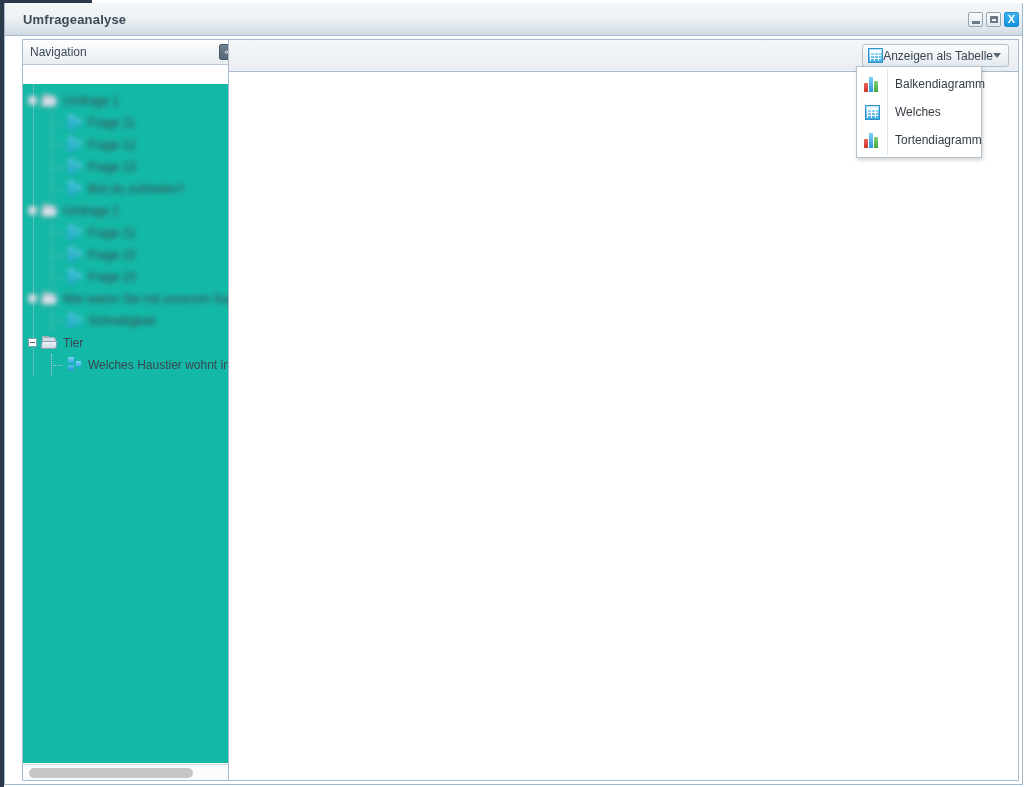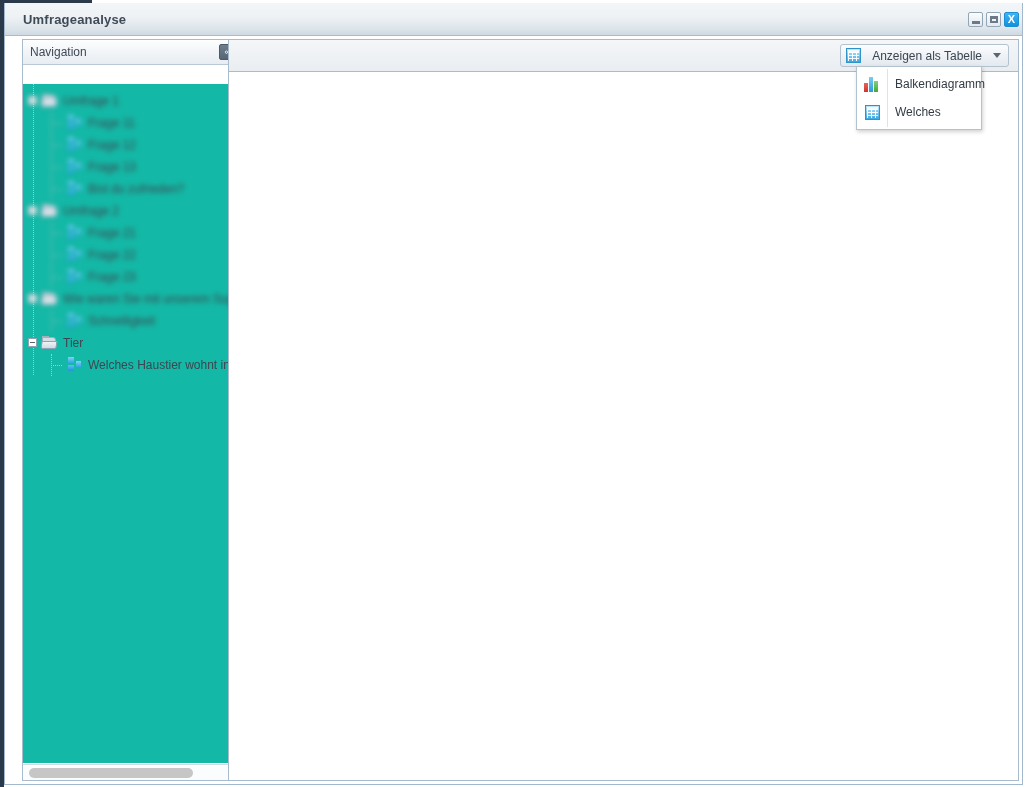--- a/index.html
+++ b/index.html
@@ -403,21 +403,21 @@
 
   
   #view-as-button {
     position: absolute;
     right: 9px;
     top: 4px;
     height: 23px;
     padding: 0 7px 0 5px;
     display: flex;
     align-items: center;
-    gap: 11px;
+    gap: 0;
     background: linear-gradient(to bottom, #fcfdfe 0%, #eef2f6 52%, #e3e9ef 100%);
     border: 1px solid #b3c2cf;
     border-radius: 3px;
     box-sizing: border-box;
     cursor: pointer;
   }
   #view-as-label {
     font-size: 12px;
     color: #3b4651;
     white-space: nowrap;
@@ -596,16 +596,26 @@
             </span>
           </span>
           <span class="menu-label">Balkendiagramm</span>
         </div>
         <div class="menu-item">
           <span class="menu-icon-cell">
             <span class="icon-table"></span>
           </span>
           <span class="menu-label">Welches</span>
         </div>
+        <div class="menu-item">
+          <span class="menu-icon-cell">
+            <span class="icon-bar">
+              <i class="b1"></i>
+              <i class="b2"></i>
+              <i class="b3"></i>
+            </span>
+          </span>
+          <span class="menu-label">Tortendiagramm</span>
+        </div>
       </div>
 
   </div>
 </div>
 
 </body></html>

